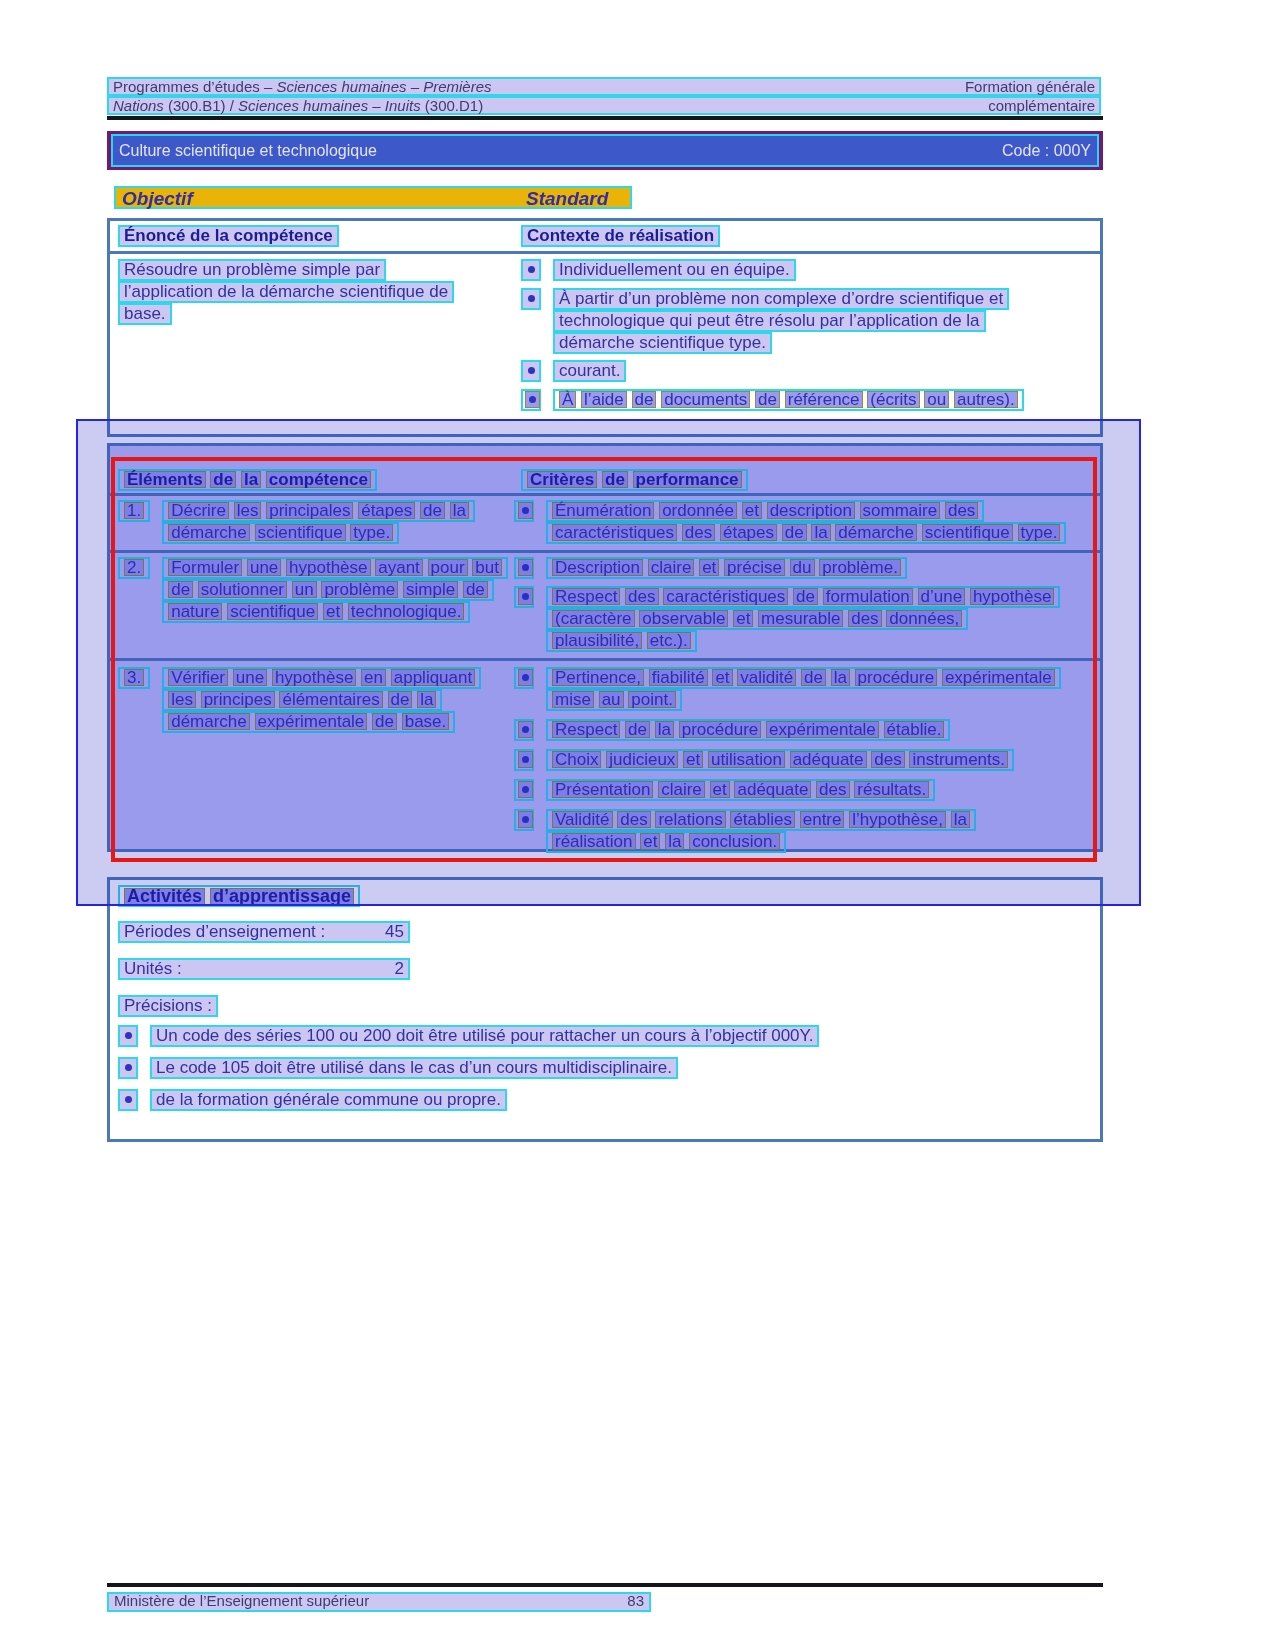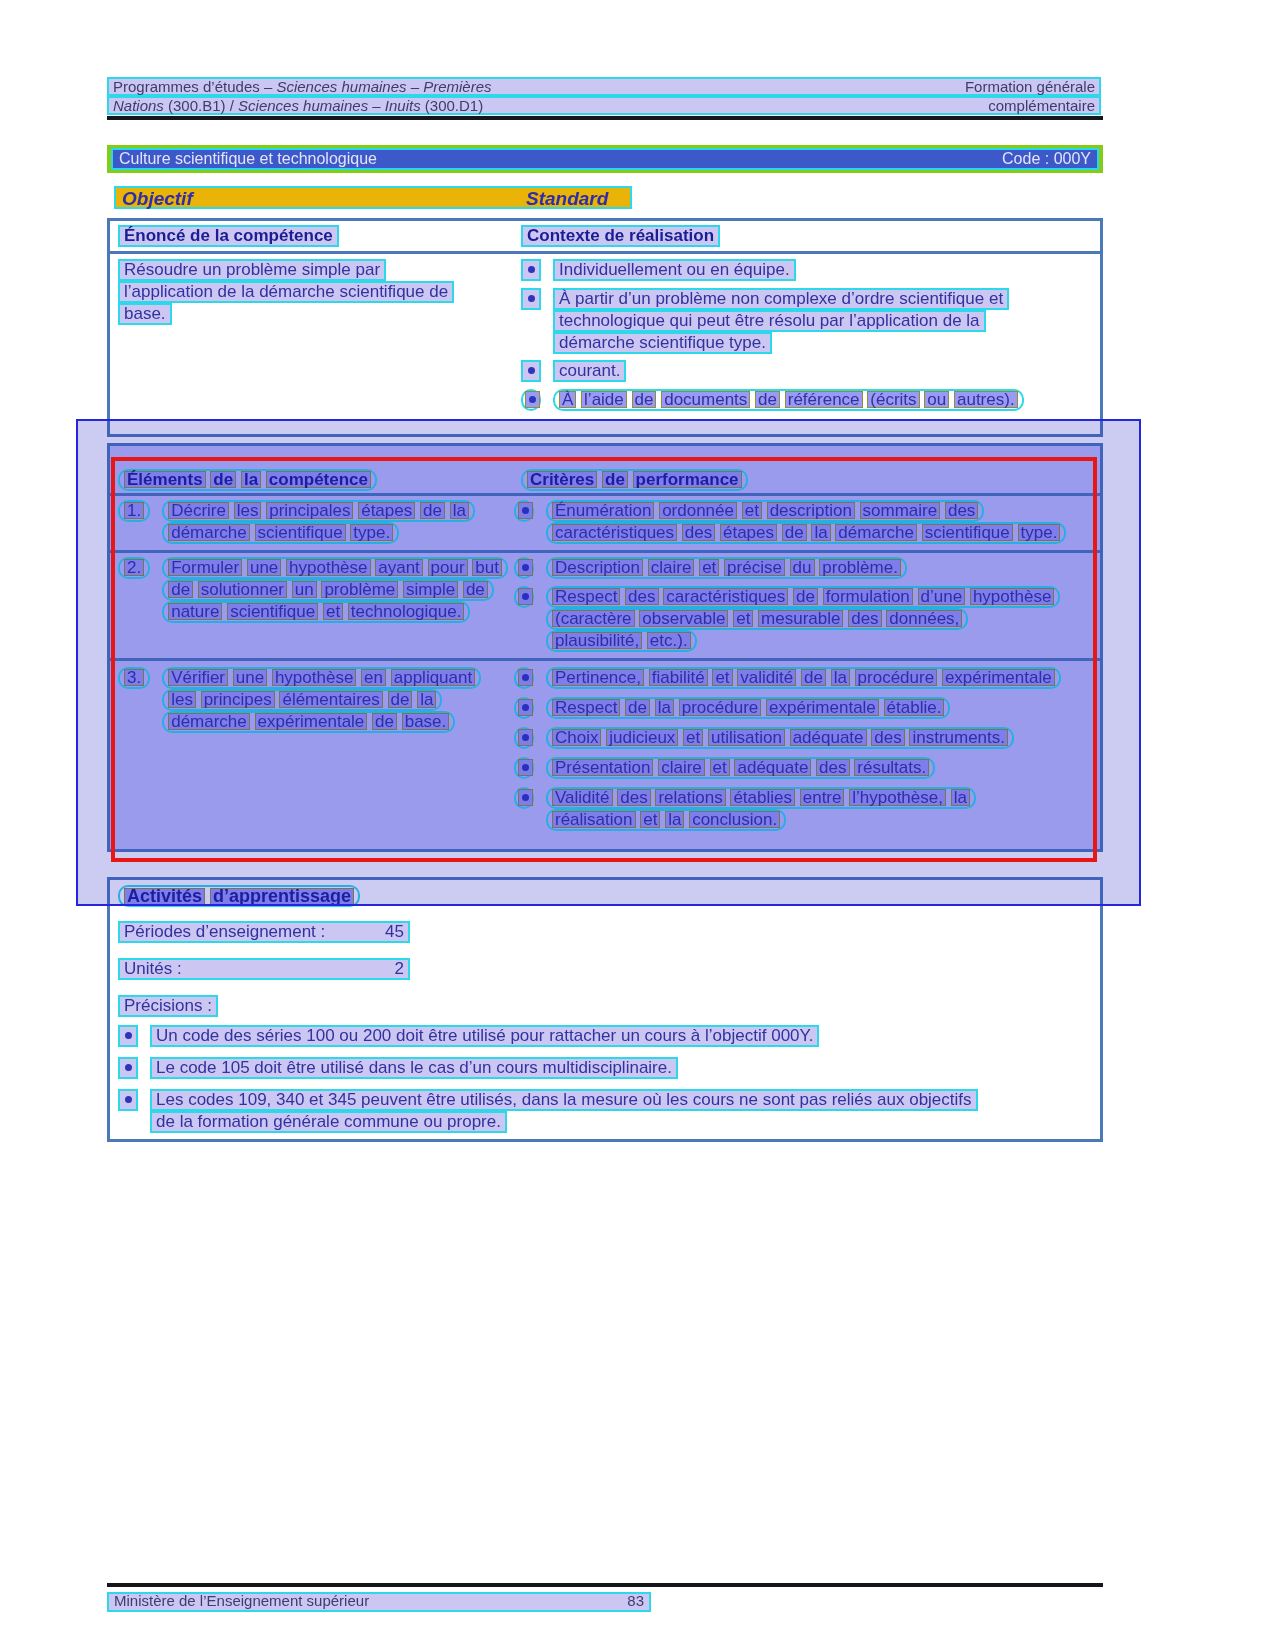--- a/index.html
+++ b/index.html
@@ -3,21 +3,21 @@
 <meta charset="utf-8">
 <style>
   html,body{margin:0;padding:0;background:#ffffff;}
   .page{position:relative;width:1275px;height:1651px;background:#ffffff;
         font-family:"Liberation Sans",sans-serif;color:#32329f;overflow:hidden;}
   .abs{position:absolute;}
 
   
   .hl{display:inline-block;box-sizing:border-box;border:2px solid #2bd9ea;background:#cbc7f2;
       padding:0 4px;height:22px;line-height:18px;font-size:17px;white-space:nowrap;vertical-align:top;}
-  .hl.ov{background:transparent;border-radius:10px;}         
+  .hl.ov{background:transparent;}         
   .hl.h{font-weight:bold;color:#1c1c94;}
 
   
   .w{display:inline-block;background:#9a99f3;border:1px solid #8f8f33;padding:0 2px;margin:0;
      line-height:15px;vertical-align:baseline;}
 
   .line{height:22px;white-space:nowrap;}
   .lines{display:flex;flex-direction:column;}
   .bgroup{display:flex;align-items:flex-start;}
   .dotbox{width:20px;padding:0 2px;text-align:center;margin-right:12px;flex:0 0 auto;}
@@ -26,21 +26,21 @@
 
   
   .hdr-box{position:absolute;left:107px;width:994px;height:19px;box-sizing:border-box;
            border:2px solid #2bd9ea;background:#cbc7f2;display:flex;justify-content:space-between;
            padding:0 4px;font-size:15px;line-height:15px;color:#3c3c6e;white-space:nowrap;}
   .it{font-style:italic;}
 
   .rule{position:absolute;left:107px;width:996px;height:4px;background:#15151c;}
 
   
-  .titlebar{position:absolute;left:107px;top:145px;width:996px;height:28px;background:#84cc16;box-sizing:border-box;}
+  .titlebar{position:absolute;left:107px;top:131px;width:996px;height:39px;background:#701a75;box-sizing:border-box;}
   .titlebar-inner{position:absolute;left:4px;right:4px;top:3px;bottom:3px;background:#3d59c9;
                   border:2px solid #27d7ea;box-sizing:border-box;display:flex;justify-content:space-between;
                   align-items:center;padding:0 6px;color:#e4e4f8;font-size:16px;white-space:nowrap;}
 
   
   .obj-row{position:absolute;left:114px;top:186px;width:518px;height:23px;box-sizing:border-box;
            border:2px solid #2bd9ea;background:#eab308;font-size:19px;font-weight:bold;font-style:italic;
            color:#2e2ea8;line-height:19px;}
   .obj-row .lbl1{position:absolute;left:6px;top:1px;}
   .obj-row .lbl2{position:absolute;left:410px;top:1px;}
@@ -207,20 +207,21 @@
           <div class="line"><span class="hl ov"><span class="w">Vérifier</span> <span class="w">une</span> <span class="w">hypothèse</span> <span class="w">en</span> <span class="w">appliquant</span></span></div>
           <div class="line"><span class="hl ov"><span class="w">les</span> <span class="w">principes</span> <span class="w">élémentaires</span> <span class="w">de</span> <span class="w">la</span></span></div>
           <div class="line"><span class="hl ov"><span class="w">démarche</span> <span class="w">expérimentale</span> <span class="w">de</span> <span class="w">base.</span></span></div>
         </div>
       </div>
       <div class="cell-r">
         <div class="bgroup mb8">
           <span class="hl ov dotbox"><span class="w dotw"><span class="dot"></span></span></span>
           <div class="lines">
             <div class="line"><span class="hl ov"><span class="w">Pertinence,</span> <span class="w">fiabilité</span> <span class="w">et</span> <span class="w">validité</span> <span class="w">de</span> <span class="w">la</span> <span class="w">procédure</span> <span class="w">expérimentale</span></span></div>
+            <div class="line"><span class="hl ov"><span class="w">mise</span> <span class="w">au</span> <span class="w">point.</span></span></div>
           </div>
         </div>
         <div class="bgroup mb8">
           <span class="hl ov dotbox"><span class="w dotw"><span class="dot"></span></span></span>
           <div class="lines">
             <div class="line"><span class="hl ov"><span class="w">Respect</span> <span class="w">de</span> <span class="w">la</span> <span class="w">procédure</span> <span class="w">expérimentale</span> <span class="w">établie.</span></span></div>
           </div>
         </div>
         <div class="bgroup mb8">
           <span class="hl ov dotbox"><span class="w dotw"><span class="dot"></span></span></span>
@@ -268,21 +269,20 @@
       </div>
       <div class="bgroup mb10">
         <span class="hl dotbox"><span class="dot"></span></span>
         <div class="lines">
           <div class="line"><span class="hl">Le code 105 doit être utilisé dans le cas d’un cours multidisciplinaire.</span></div>
         </div>
       </div>
       <div class="bgroup">
         <span class="hl dotbox"><span class="dot"></span></span>
         <div class="lines">
-          <div class="line"><span class="hl">Les codes 109, 340 et 345 peuvent être utilisés, dans la mesure où les cours ne sont pas reliés aux objectifs</span></div>
           <div class="line"><span class="hl">de la formation générale commune ou propre.</span></div>
         </div>
       </div>
     </div>
   </div>
 
   <div class="blue-overlay"></div>
   <div class="red-box"></div>
 
   <div class="rule" style="top:1583px;"></div>

